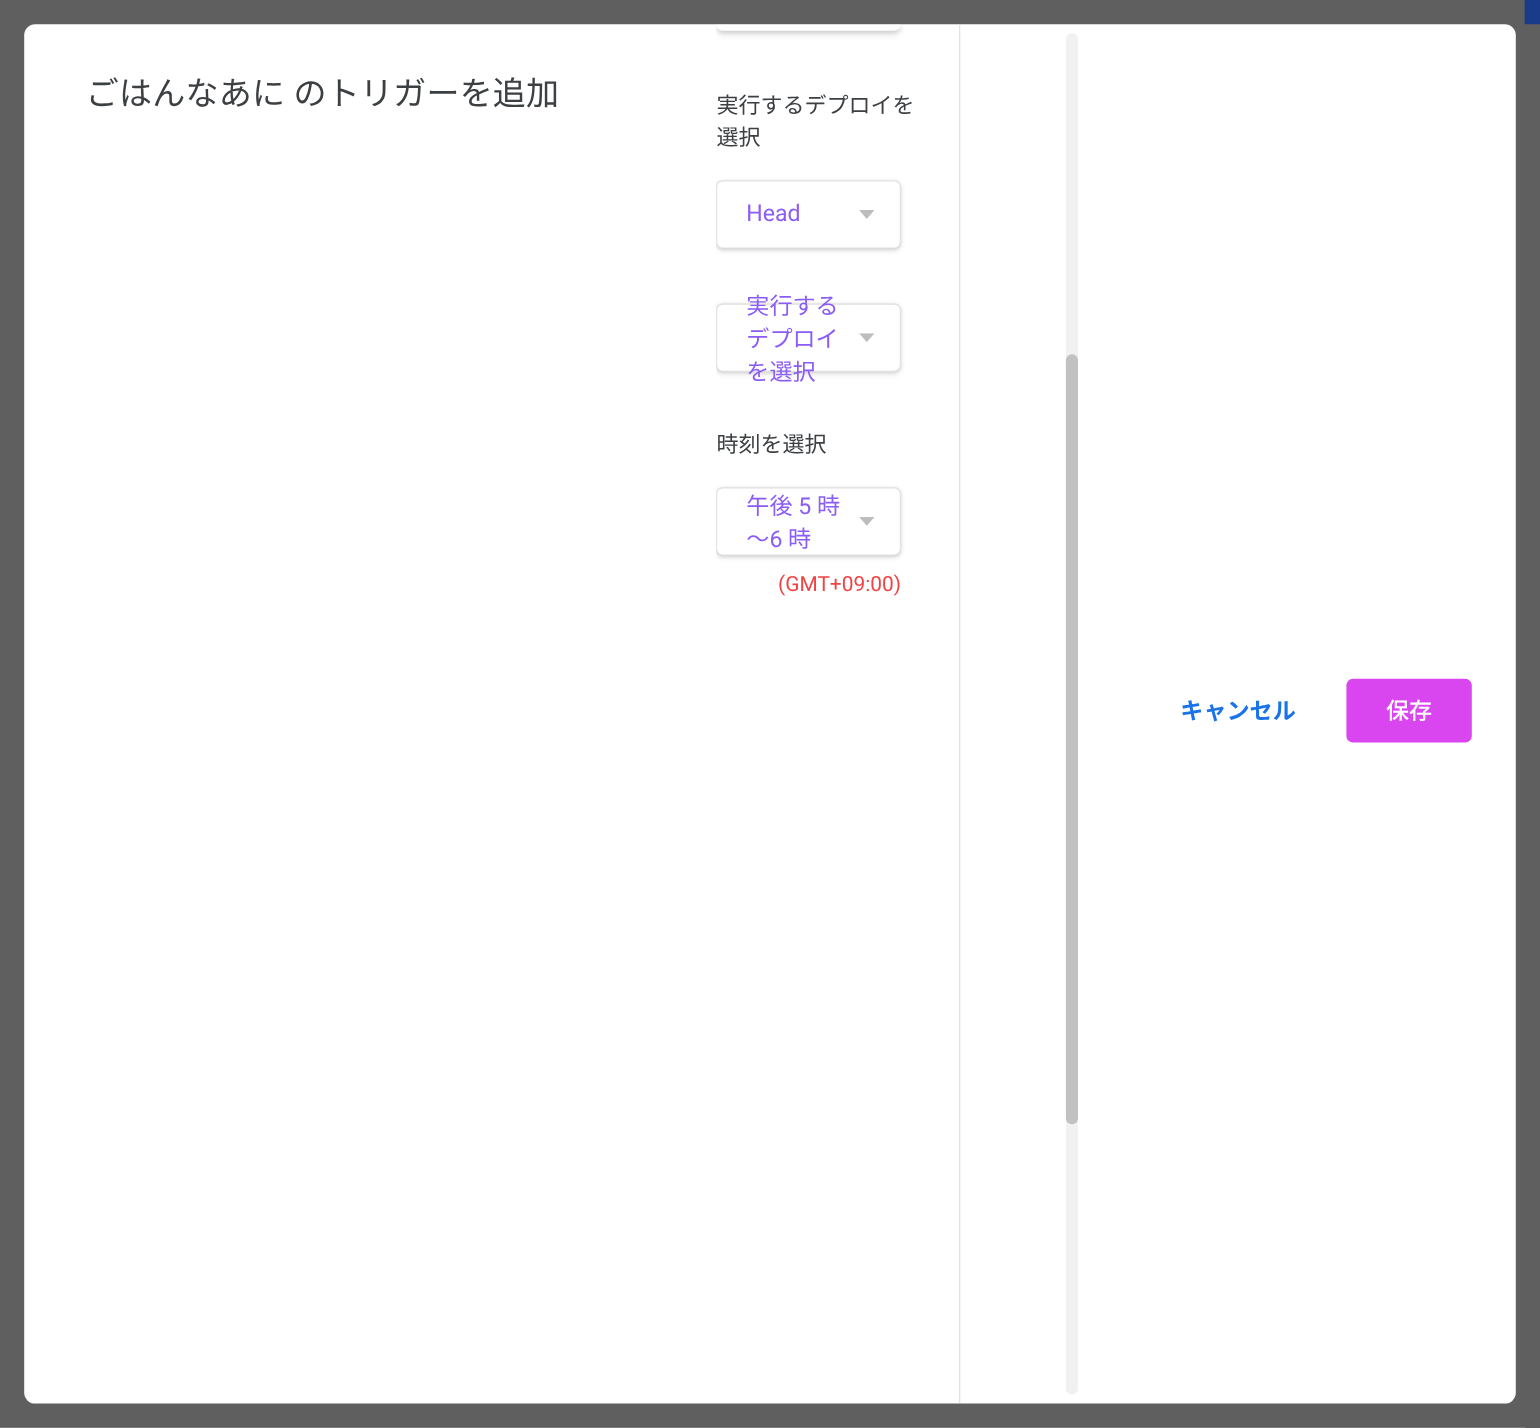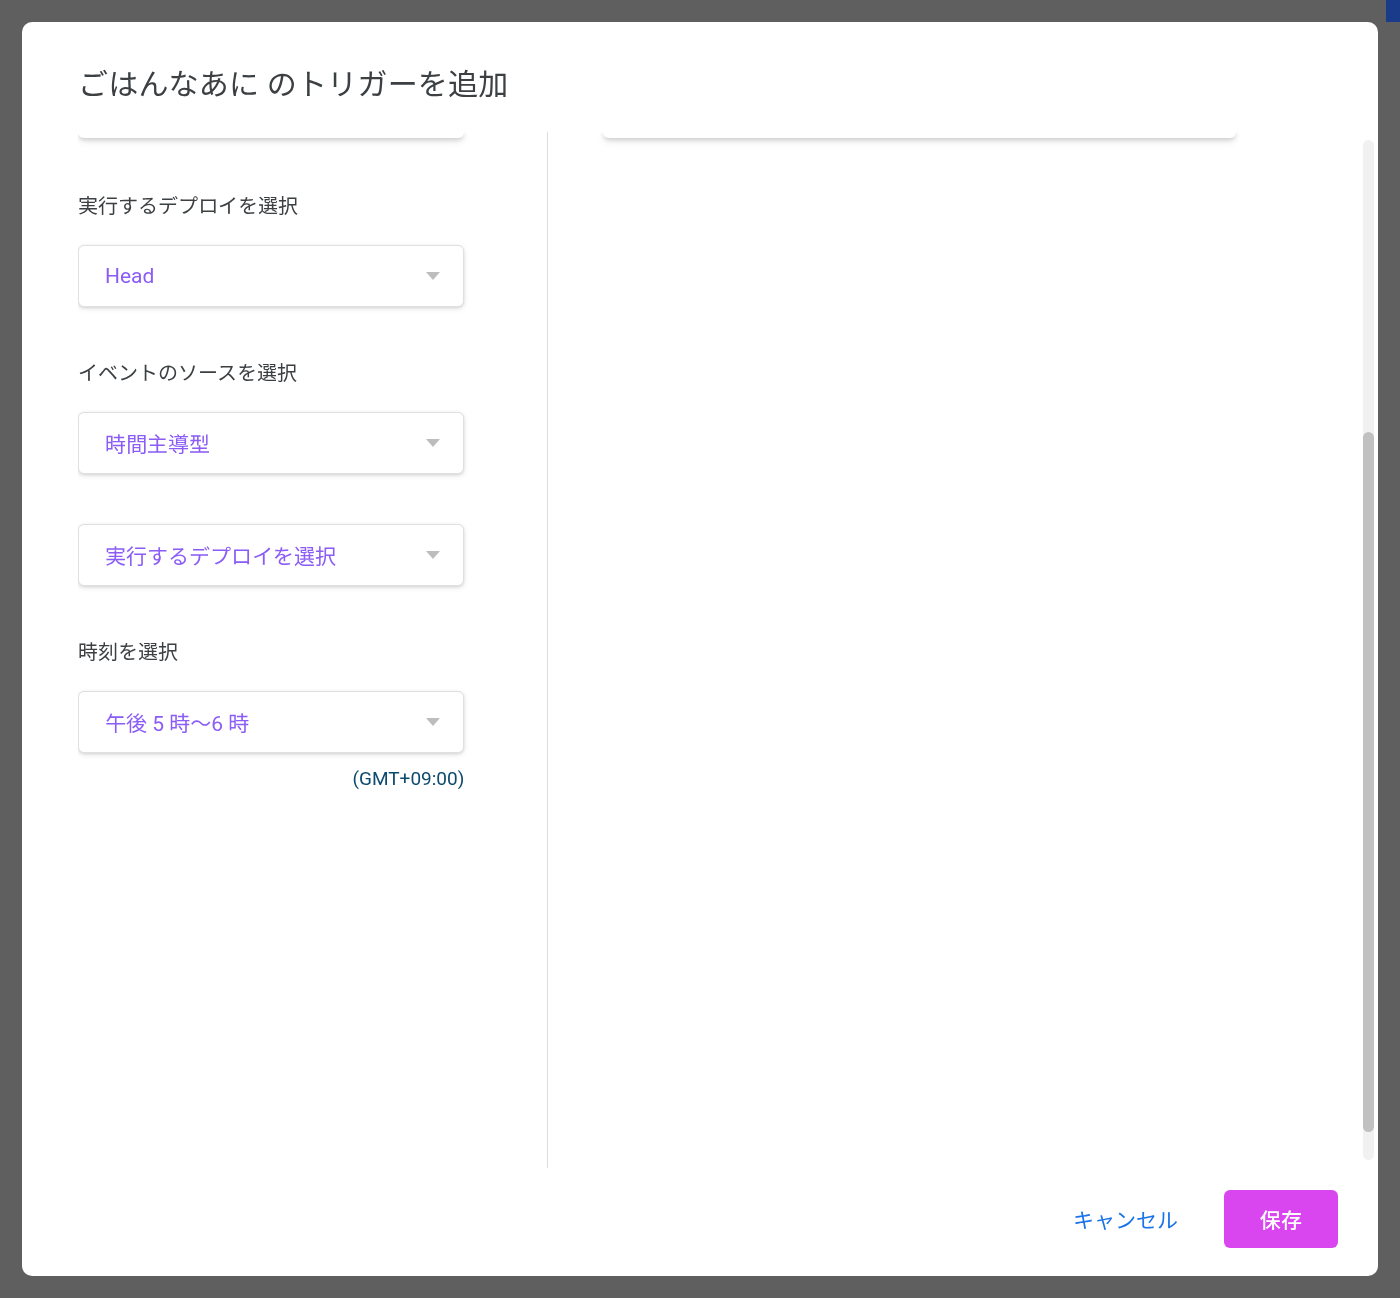--- a/index.html
+++ b/index.html
@@ -17,22 +17,23 @@
     }
     .modal {
       position: absolute;
       top: 22px;
       left: 22px;
       right: 22px;
       bottom: 22px;
       background: #ffffff;
       border-radius: 10px;
       display: flex;
-      flex-direction: column;
+      flex-direction: row;
       overflow: hidden;
+      gap: 31px;
     }
     .modal-header {
       padding: 38px 56px 28px 56px;
     }
     .modal-title {
       font-size: 30px;
       font-weight: 400;
       color: #3c4043;
       letter-spacing: 0.2px;
     }
@@ -106,37 +107,37 @@
       transform: translateY(-50%);
       pointer-events: none;
     }
     .select-caret svg {
       display: block;
     }
     .timezone-note {
       text-align: right;
       width: 88%;
       font-size: 19px;
-      color: #0c4a6e;
+      color: #ef4444;
       margin-top: -36px;
       margin-bottom: 20px;
     }
     .modal-footer {
       display: flex;
       justify-content: flex-end;
       align-items: center;
       padding: 22px 40px 28px 40px;
       gap: 28px;
     }
     .btn-cancel {
       background: transparent;
       border: none;
       color: #1a73e8;
       font-size: 21px;
-      font-weight: 400;
+      font-weight: 700;
       padding: 12px 18px;
       cursor: pointer;
       border-radius: 4px;
       font-family: inherit;
     }
     .btn-save {
       background: #d946ef;
       border: none;
       color: #ffffff;
       font-size: 21px;
@@ -195,33 +196,20 @@
             <span>Head</span>
           </div>
           <span class="select-caret">
             <svg width="14" height="8" viewBox="0 0 14 8">
                 <path d="M0 0 L7 8 L14 0 Z" fill="#bdbdbd"></path>
               </svg>
           </span>
         </div>
       </div>
 
-      <div class="form-group">
-        <label class="form-label">イベントのソースを選択</label>
-        <div class="select-wrapper">
-          <div class="select">
-            <span>時間主導型</span>
-          </div>
-          <span class="select-caret">
-            <svg width="14" height="8" viewBox="0 0 14 8">
-                <path d="M0 0 L7 8 L14 0 Z" fill="#bdbdbd"></path>
-              </svg>
-          </span>
-        </div>
-      </div>
 
       <div class="form-group">
         <div class="select-wrapper">
           <div class="select">
             <span>実行するデプロイを選択</span>
           </div>
           <span class="select-caret">
             <svg width="14" height="8" viewBox="0 0 14 8">
                 <path d="M0 0 L7 8 L14 0 Z" fill="#bdbdbd"></path>
               </svg>

